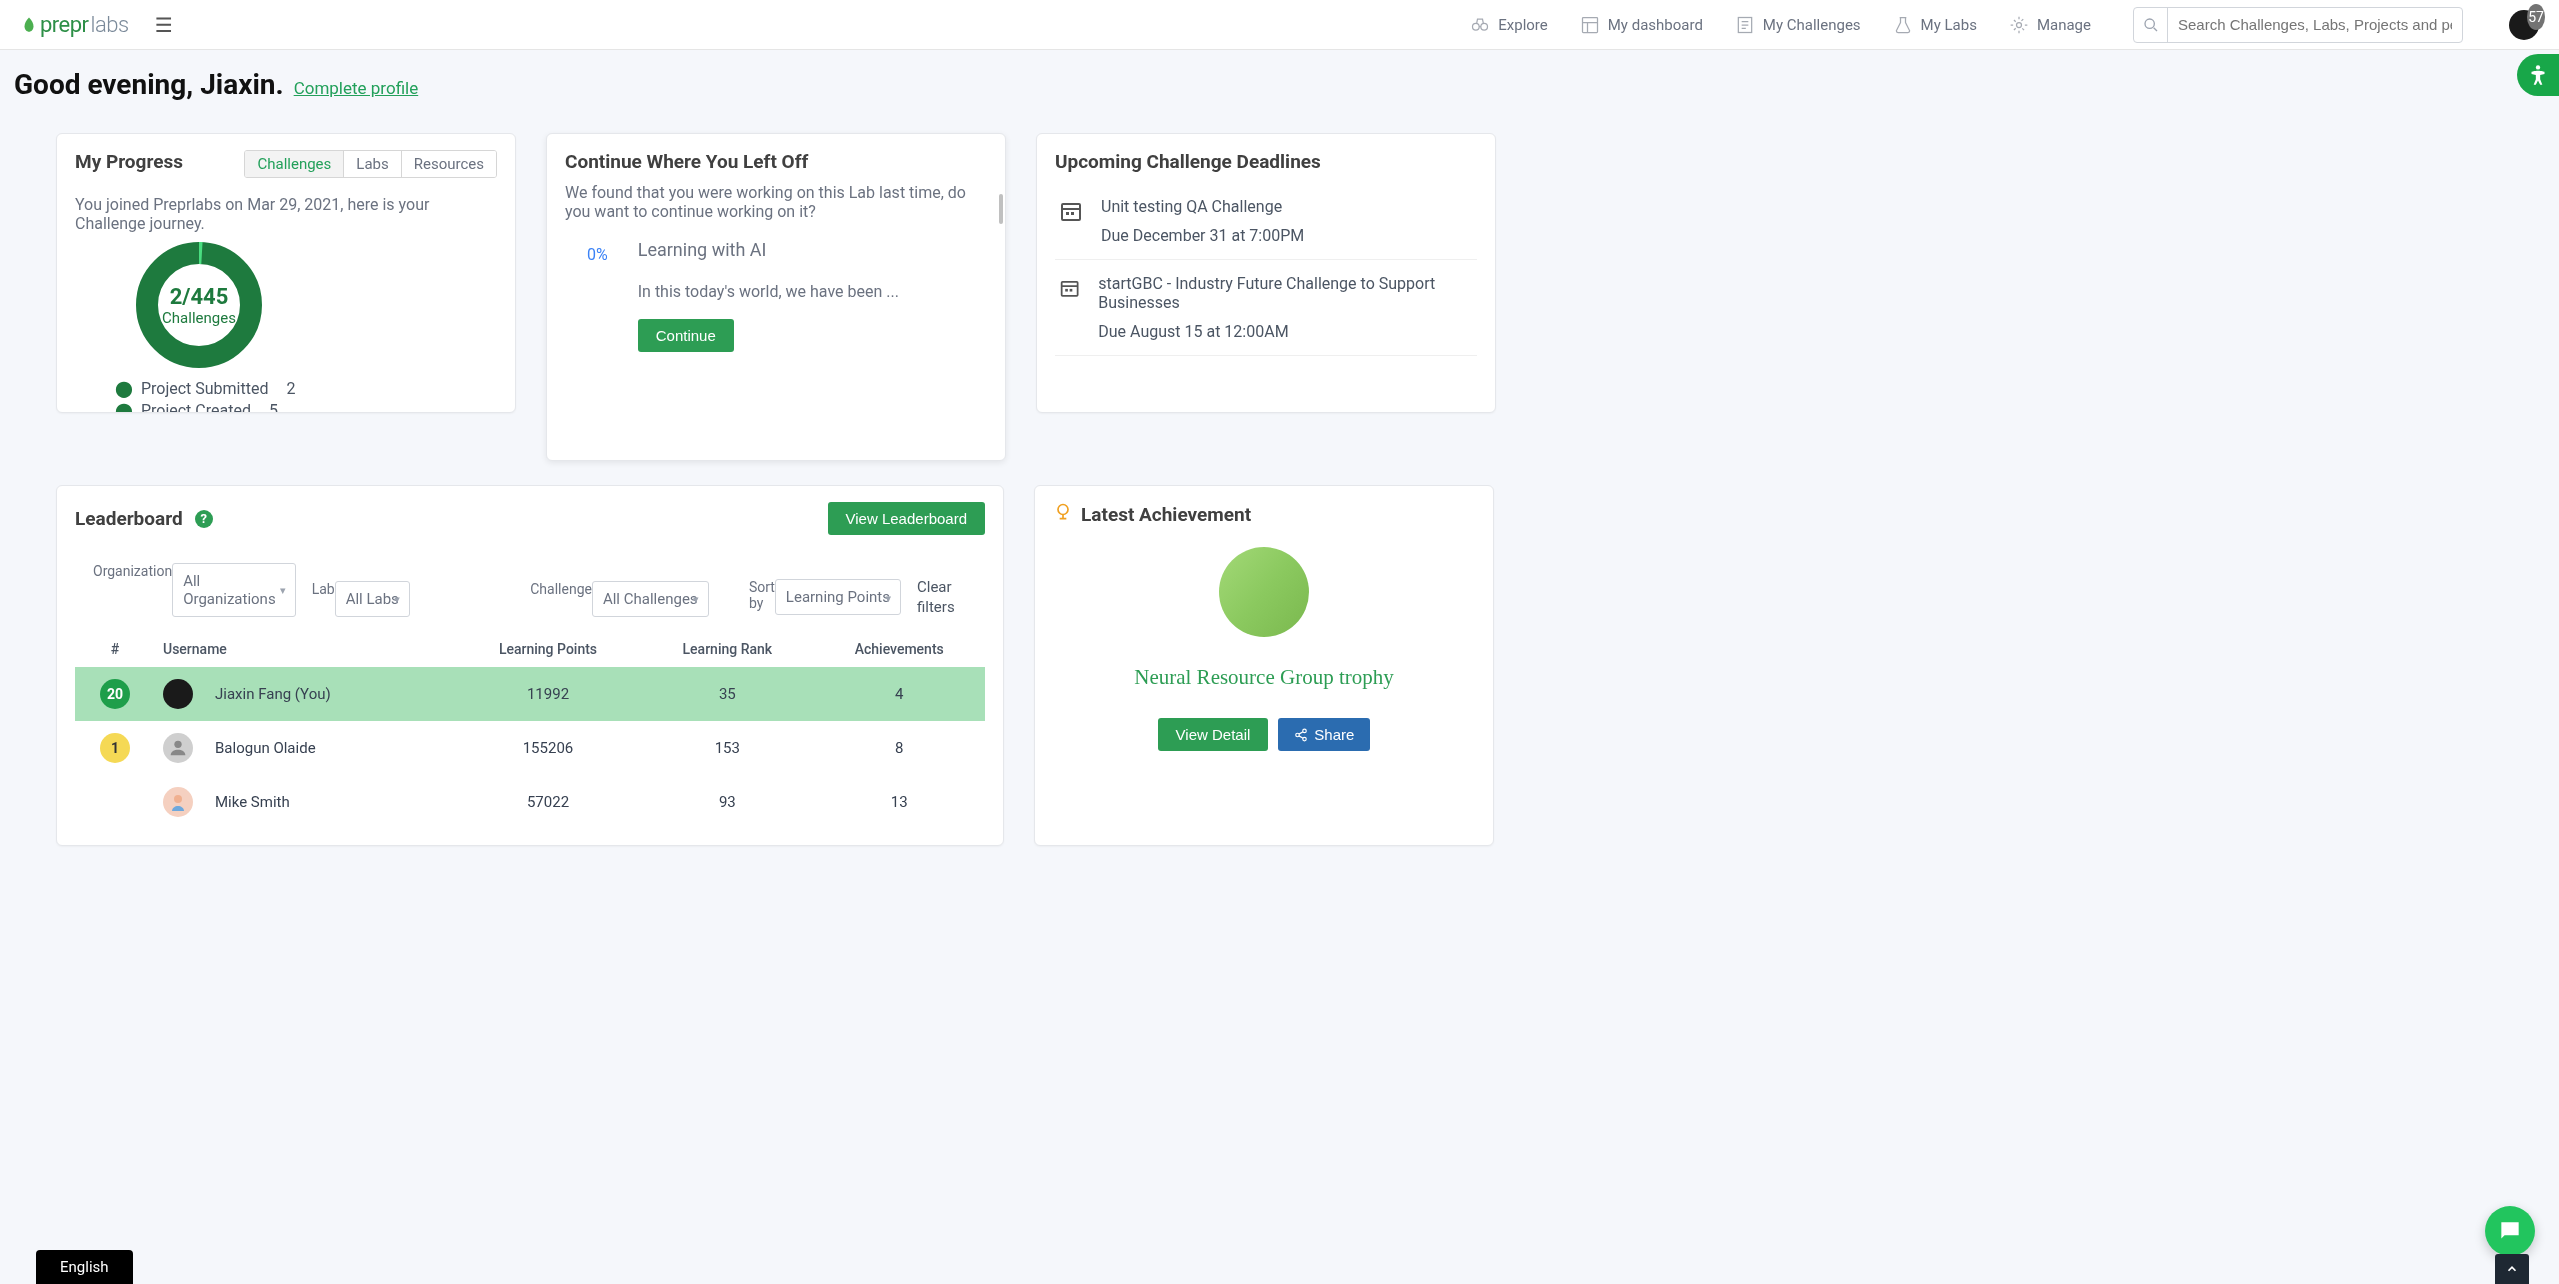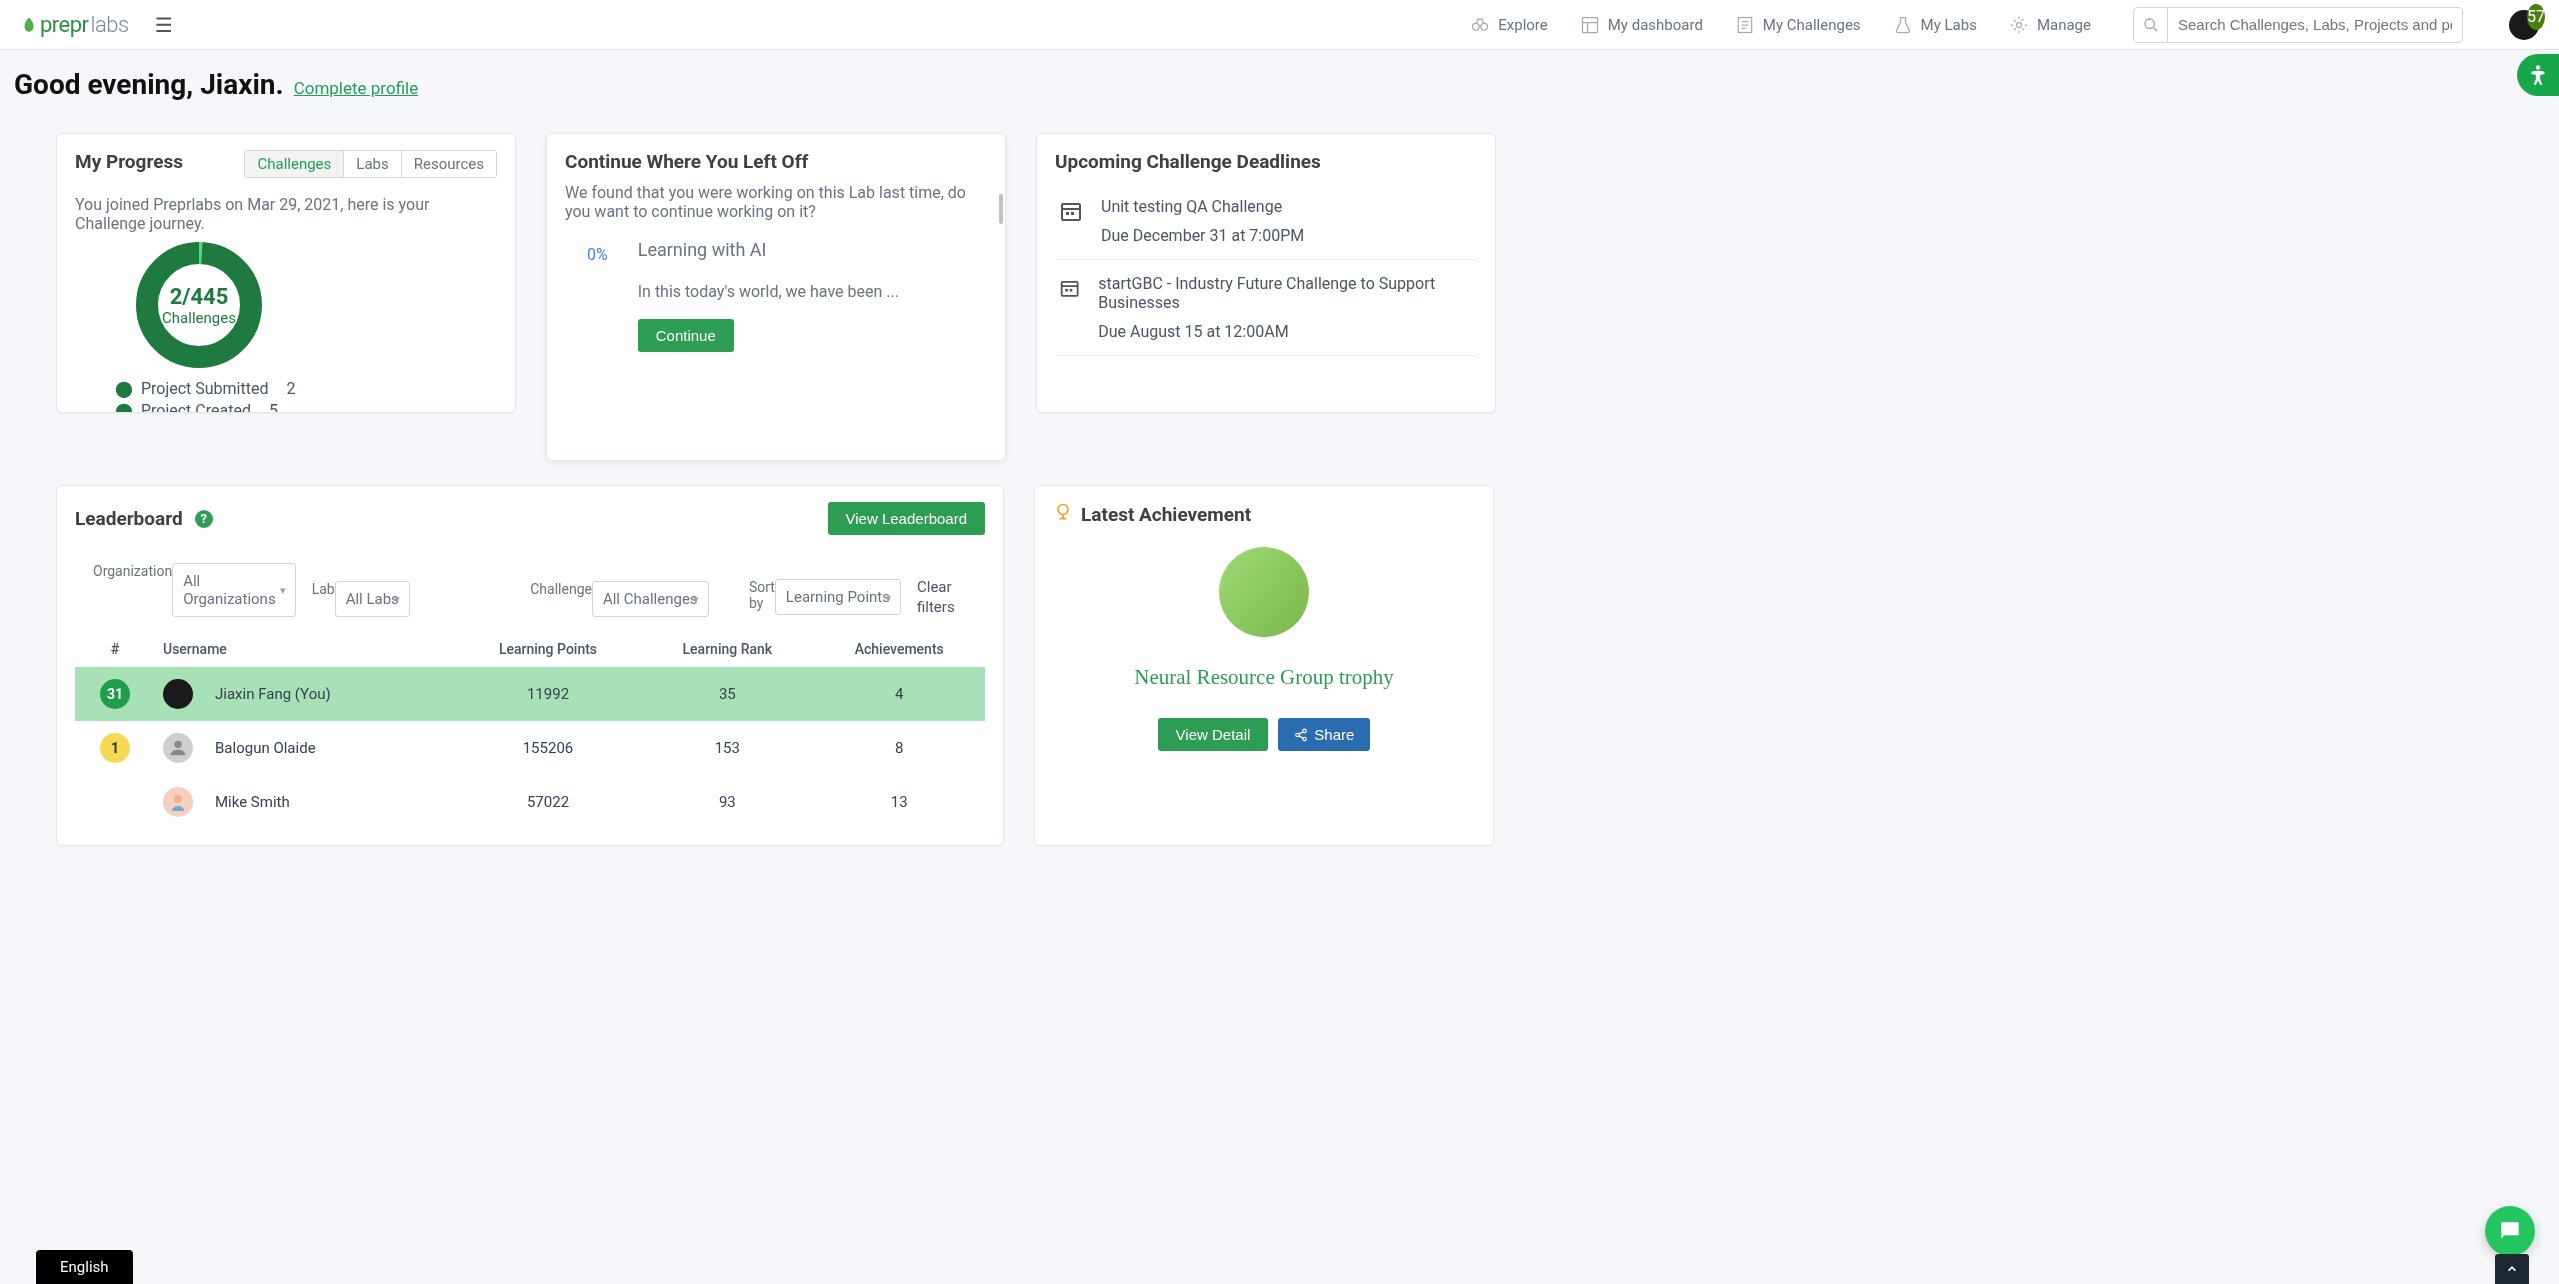--- a/index.html
+++ b/index.html
@@ -10,21 +10,21 @@
 .logo-lab { color:#7b8a9a; font-weight:300;}
 .hamburger { cursor:pointer; color:#555; font-size:20px; margin-left:8px;}
 .nav { display:flex; gap:32px; margin-left:auto; align-items:center;}
 .nav-item { display:flex; align-items:center; gap:8px; color:#6b7280; font-size:15px; cursor:pointer; text-decoration:none;}
 .nav-icon { width:20px; height:20px; opacity:0.6;}
 .searchbox { display:flex; align-items:center; border:1px solid #d1d5db; border-radius:4px; height:36px; width:330px; margin-left:10px;}
 .search-icon-box { width:34px; height:34px; display:flex; align-items:center; justify-content:center; border-right:1px solid #d1d5db; color:#9ca3af;}
 .searchbox input { border:none; outline:none; flex:1; padding:0 10px; font-size:15px; color:#374151;}
 .avatar-wrap { position:relative; margin-left:14px;}
 .avatar { width:30px; height:30px; border-radius:50%; background:#1a1a1a; display:flex; align-items:center; justify-content:center; color:#3a3; font-size:8px;}
-.badge { position:absolute; top:-6px; right:-6px; background:#4d7c0f; color:#fff; border-radius:50%; font-size:16px; width:18px; height:26px; display:flex; align-items:center; justify-content:center;}
+.badge { position:absolute; top:-6px; right:-6px; background:#737373; color:#fff; border-radius:50%; font-size:14px; width:18px; height:26px; display:flex; align-items:center; justify-content:center;}
 .greeting-row { padding: 18px 14px 8px; display:flex; align-items:baseline; gap:10px;}
 .greeting { font-size:28px; font-weight:700; color:#111;}
 .complete-link { color:#22a05a; text-decoration:underline; font-size:17px; cursor:pointer;}
 .container { display:grid; grid-template-columns: 460px 460px 460px; gap:30px; padding: 24px 56px; }
 .card { background:#fff; border:1px solid #e5e7eb; border-radius:6px; padding:16px 18px; box-shadow:0 1px 2px rgba(0,0,0,0.04);}
 .card-title { color:#404040; font-size:19px; font-weight:700; margin-bottom:10px;}
 .tabs { display:flex; gap:0; border:1px solid #d6d6d6; border-radius:3px; overflow:hidden; float:right;}
 .tab { padding:4px 12px; font-size:15px; color:#6b7280; cursor:pointer; border-right:1px solid #d6d6d6; background:#fff;}
 .tab:last-child{border-right:none;}
 .tab.active { background:#f3f3f3; color:#22a05a;}
@@ -284,21 +284,21 @@
         <tr>
           <th style="width:80px; text-align:center">#</th>
           <th>Username</th>
           <th class="center">Learning Points</th>
           <th class="center">Learning Rank</th>
           <th class="center">Achievements</th>
         </tr>
       </thead>
       <tbody id="lb-body">
           <tr class="current">
-    <td style="text-align:center"><span class="rank-badge rank-green">31</span></td>
+    <td style="text-align:center"><span class="rank-badge rank-green">20</span></td>
     <td>
               <div class="user-cell">
                 <div class="user-avatar" style="background:#1a1a1a"></div>
                 <span>Jiaxin Fang (You)</span>
               </div>
             </td>
     <td class="center">11992</td>
     <td class="center">35</td>
     <td class="center">4</td>
           </tr>

